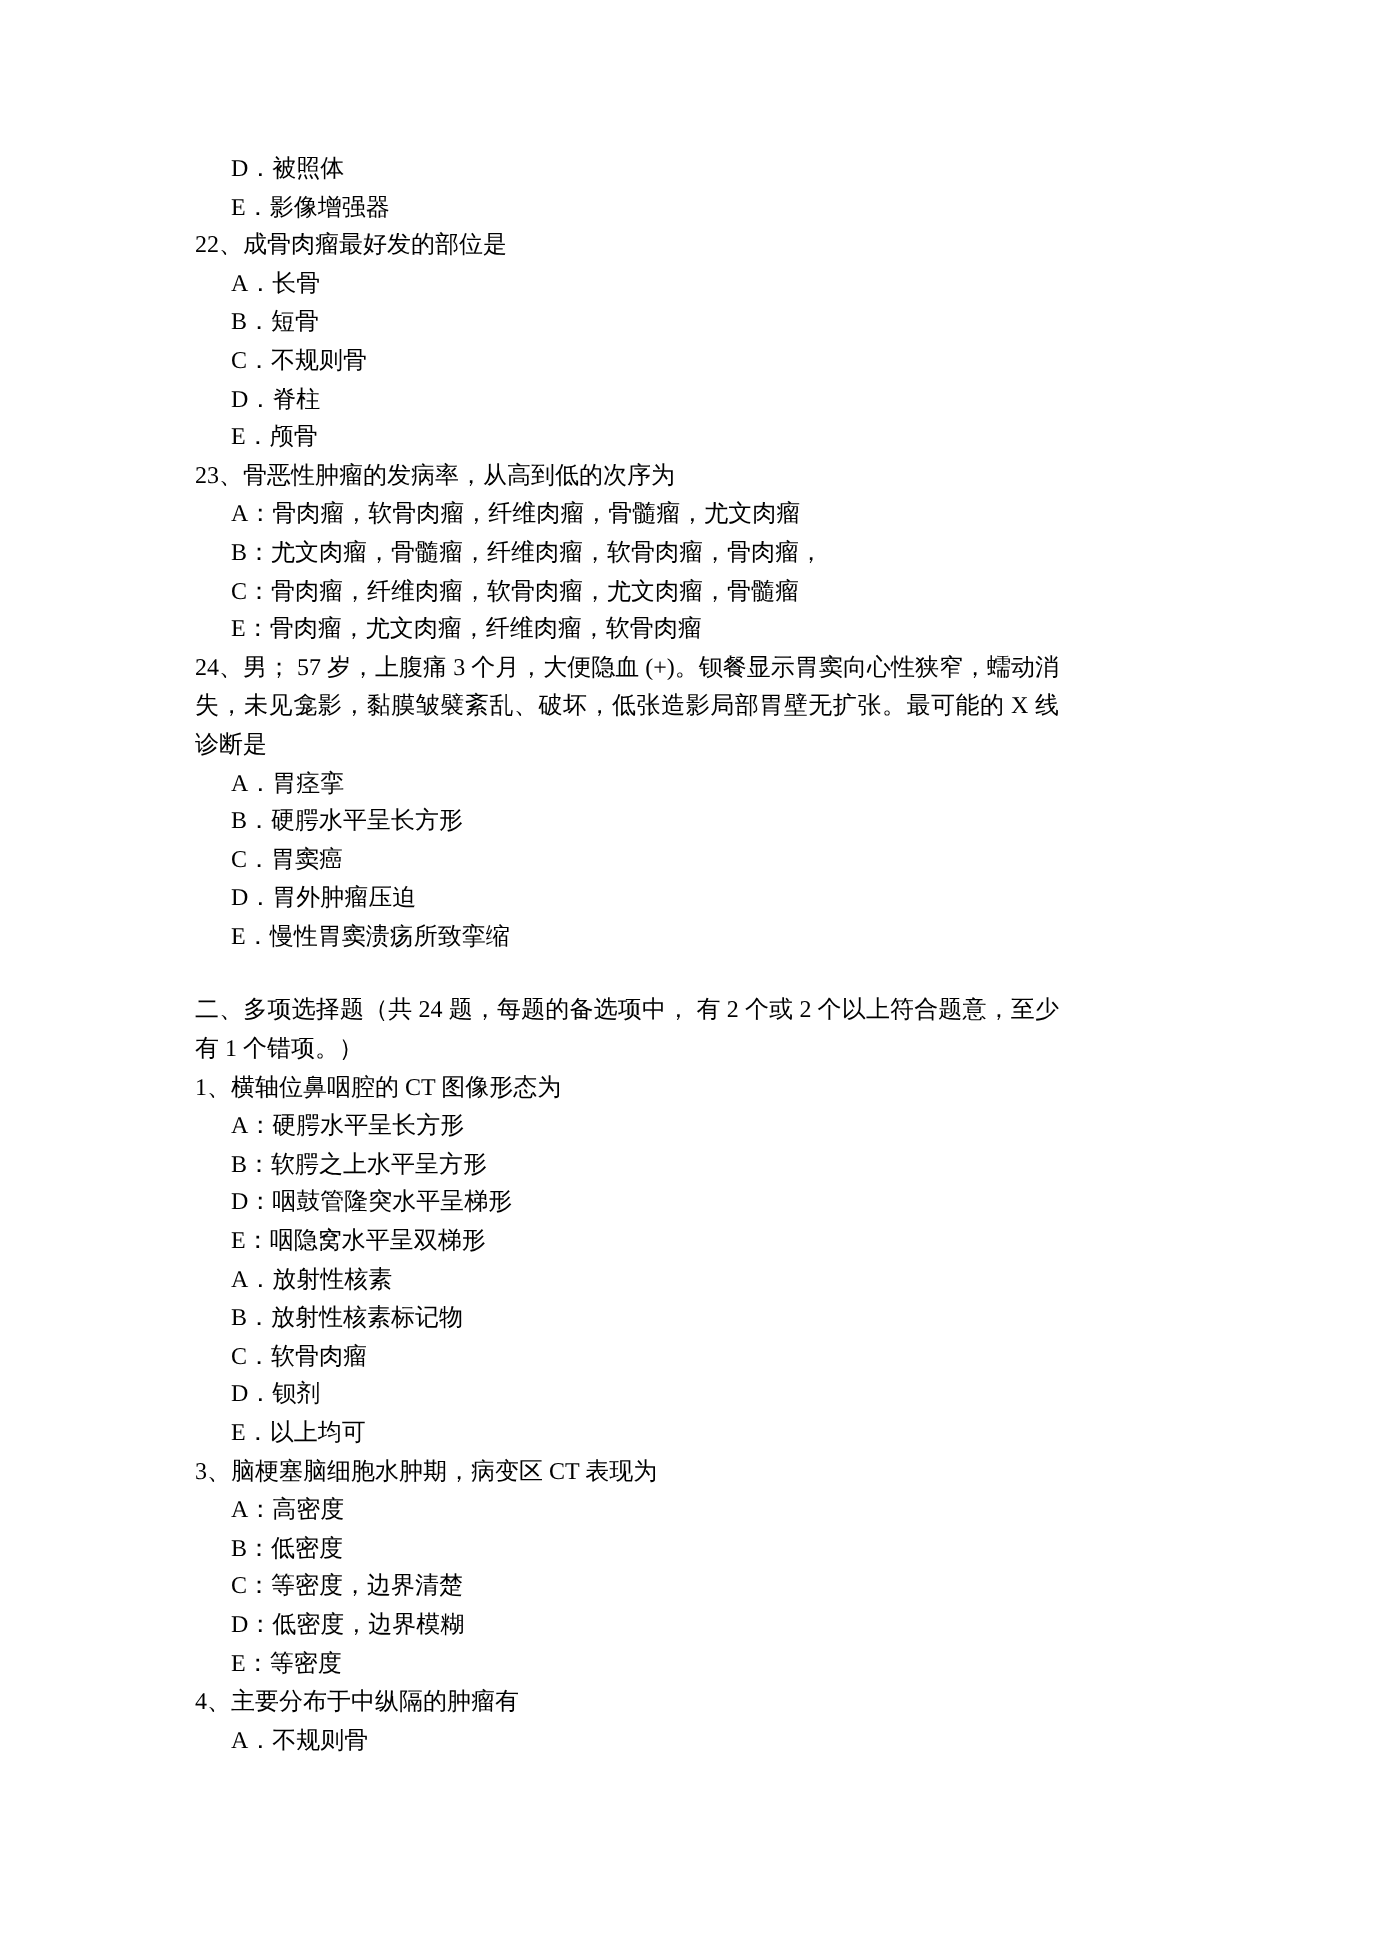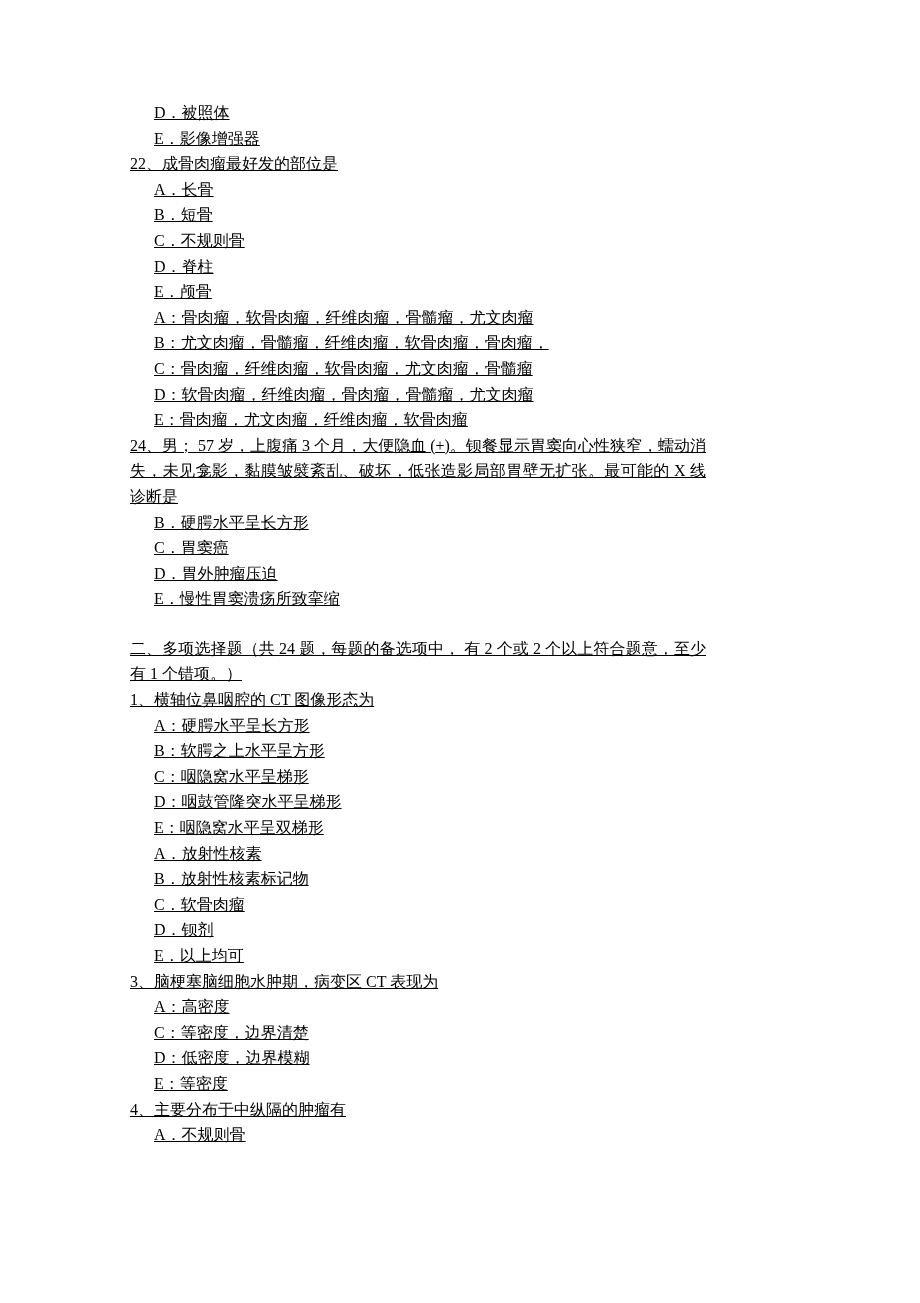--- a/index.html
+++ b/index.html
@@ -10,21 +10,20 @@
     font-size: 16px;
     color: #000000;
     line-height: 1.6;
   }
   .page {
     width: 836px;
     min-height: 1303px;
     padding: 100px 130px 36px 130px;
     box-sizing: border-box;
     text-align: justify;
-    text-decoration: underline;
   }
   .option {
     padding-left: 1.5em;
   }
   .question {
     padding-left: 0;
   }
   .section {
     padding-left: 0;
     margin-top: 24px;
@@ -38,49 +37,50 @@
   <div class="option">D．被照体</div>
   <div class="option">E．影像增强器</div>
 
   <div class="question">22、成骨肉瘤最好发的部位是</div>
   <div class="option">A．长骨</div>
   <div class="option">B．短骨</div>
   <div class="option">C．不规则骨</div>
   <div class="option">D．脊柱</div>
   <div class="option">E．颅骨</div>
 
+  <div class="question">23、骨恶性肿瘤的发病率，从高到低的次序为</div>
   <div class="option">A：骨肉瘤，软骨肉瘤，纤维肉瘤，骨髓瘤，尤文肉瘤</div>
   <div class="option">B：尤文肉瘤，骨髓瘤，纤维肉瘤，软骨肉瘤，骨肉瘤，</div>
   <div class="option">C：骨肉瘤，纤维肉瘤，软骨肉瘤，尤文肉瘤，骨髓瘤</div>
-  <div class="option">D：软骨肉瘤，纤维肉瘤，骨肉瘤，骨髓瘤，尤文肉瘤</div>
   <div class="option">E：骨肉瘤，尤文肉瘤，纤维肉瘤，软骨肉瘤</div>
 
   <div class="question">24、男； 57 岁，上腹痛 3 个月，大便隐血 (+)。钡餐显示胃窦向心性狭窄，蠕动消失，未见龛影，黏膜皱襞紊乱、破坏，低张造影局部胃壁无扩张。最可能的 X 线诊断是</div>
+  <div class="option">A．胃痉挛</div>
   <div class="option">B．硬腭水平呈长方形</div>
   <div class="option">C．胃窦癌</div>
   <div class="option">D．胃外肿瘤压迫</div>
   <div class="option">E．慢性胃窦溃疡所致挛缩</div>
 
   <div class="section">二、多项选择题（共 24 题，每题的备选项中，  有 2 个或 2 个以上符合题意，至少有 1 个错项。）</div>
 
   <div class="question">1、横轴位鼻咽腔的  CT 图像形态为</div>
   <div class="option">A：硬腭水平呈长方形</div>
   <div class="option">B：软腭之上水平呈方形</div>
-  <div class="option">C：咽隐窝水平呈梯形</div>
   <div class="option">D：咽鼓管隆突水平呈梯形</div>
   <div class="option">E：咽隐窝水平呈双梯形</div>
 
   <div class="option">A．放射性核素</div>
   <div class="option">B．放射性核素标记物</div>
   <div class="option">C．软骨肉瘤</div>
   <div class="option">D．钡剂</div>
   <div class="option">E．以上均可</div>
 
   <div class="question">3、脑梗塞脑细胞水肿期，病变区   CT 表现为</div>
   <div class="option">A：高密度</div>
+  <div class="option">B：低密度</div>
   <div class="option">C：等密度，边界清楚</div>
   <div class="option">D：低密度，边界模糊</div>
   <div class="option">E：等密度</div>
 
   <div class="question">4、主要分布于中纵隔的肿瘤有</div>
   <div class="option">A．不规则骨</div>
 
 </div>
 
 </body></html>

